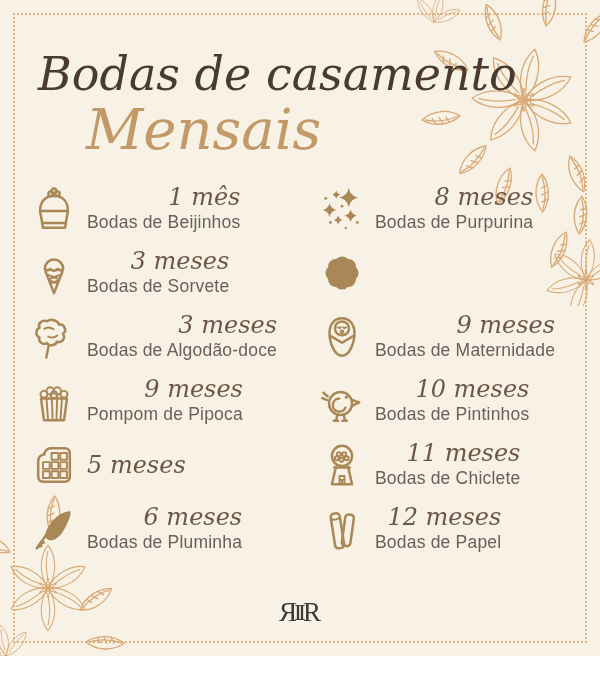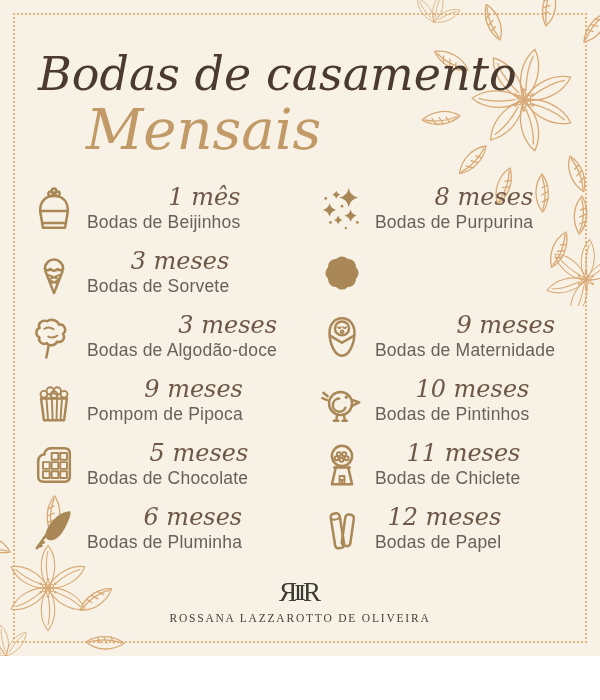--- a/index.html
+++ b/index.html
@@ -288,21 +288,20 @@
                     <rect x="30.5" y="21" width="7" height="7"></rect>
                 <rect x="12.5" y="30.5" width="7" height="7"></rect>
                     <rect x="21.5" y="30.5" width="7" height="7"></rect>
                     <rect x="30.5" y="30.5" width="7" height="7"></rect>
               </g>
             </g>
               </svg>
           </span>
           <div>
             <div class="month">5 meses</div>
-            <div class="label">Bodas de Chocolate</div>
           </div>
         </div>
 
         <div class="item">
           <span class="icon">
             <svg viewBox="0 0 48 48">
               <path class="ic-fill" d="M41,5.5 C33,5 20,14 15.5,27.5 C14.3,31 15.5,34.5 18.6,35.6 C24,37.5 31.5,31.5 36,22 C39.5,14.5 42.3,8.5 41,5.5 Z"></path>
               <g class="ic" stroke-width="2.2">
                 <path d="M16,30 L6,44"></path>
                   <path d="M9.5,39.5 L13.5,38"></path>
@@ -456,16 +455,15 @@
       </div>
     </div>
   </div>
 
   <div class="footer">
     <div class="monogram">
       <span class="side">Я</span>
       <span class="center">II</span>
       <span class="side">R</span>
     </div>
-    <div class="brand-name">ROSSANA LAZZAROTTO DE OLIVEIRA</div>
   </div>
 
 </div>
 
 </body></html>

